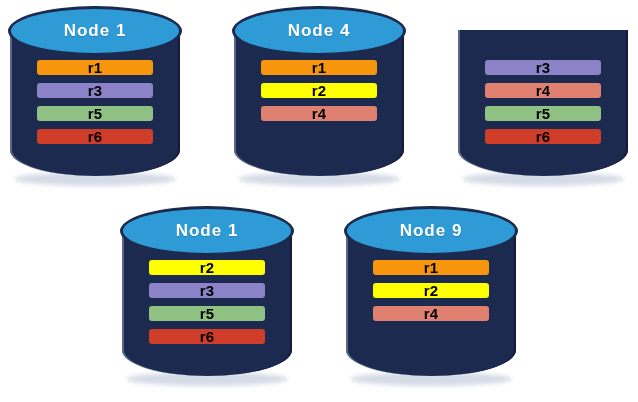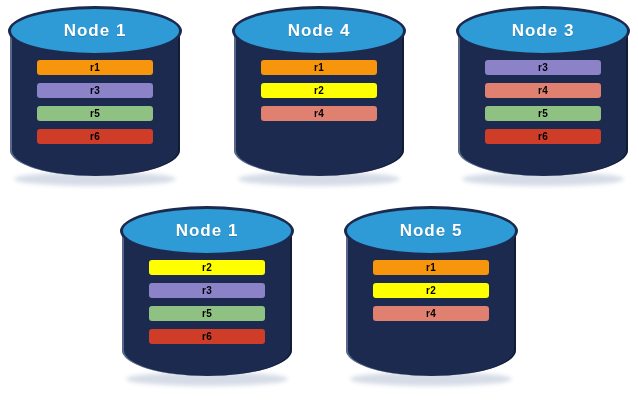--- a/index.html
+++ b/index.html
@@ -109,21 +109,21 @@
     width: 116px;
     height: 15px;
     border-radius: 3px;
     display: flex;
     align-items: center;
     justify-content: center;
     box-sizing: border-box;
   }
 
   .replica-label {
-    font-size: 10px;
+    font-size: 15px;
     font-weight: bold;
     color: #000000;
     line-height: 1;
     letter-spacing: 0.2px;
   }
 </style>
 </head>
 <body>
 
 <div id="diagram">
@@ -163,23 +163,20 @@
             <span class="replica-label">r2</span>
           </div>
           <div class="replica" style="background: rgb(224, 128, 112);">
             <span class="replica-label">r4</span>
           </div>
         </div>
       </div>
       <div class="node">
         <div class="node-shadow"></div>
         <div class="node-body" style="background: rgb(27, 42, 78);"></div>
-        <div class="node-top" style="background: rgb(46, 155, 214);">
-          <span class="node-title">Node 3</span>
-        </div>
         <div class="replica-list">
           <div class="replica" style="background: rgb(139, 130, 200);">
             <span class="replica-label">r3</span>
           </div>
           <div class="replica" style="background: rgb(224, 128, 112);">
             <span class="replica-label">r4</span>
           </div>
           <div class="replica" style="background: rgb(143, 193, 130);">
             <span class="replica-label">r5</span>
           </div>
@@ -208,21 +205,21 @@
           </div>
           <div class="replica" style="background: rgb(207, 60, 40);">
             <span class="replica-label">r6</span>
           </div>
         </div>
       </div>
       <div class="node">
         <div class="node-shadow"></div>
         <div class="node-body" style="background: rgb(27, 42, 78);"></div>
         <div class="node-top" style="background: rgb(46, 155, 214);">
-          <span class="node-title">Node 5</span>
+          <span class="node-title">Node 9</span>
         </div>
         <div class="replica-list">
           <div class="replica" style="background: rgb(247, 150, 13);">
             <span class="replica-label">r1</span>
           </div>
           <div class="replica" style="background: rgb(255, 255, 0);">
             <span class="replica-label">r2</span>
           </div>
           <div class="replica" style="background: rgb(224, 128, 112);">
             <span class="replica-label">r4</span>

